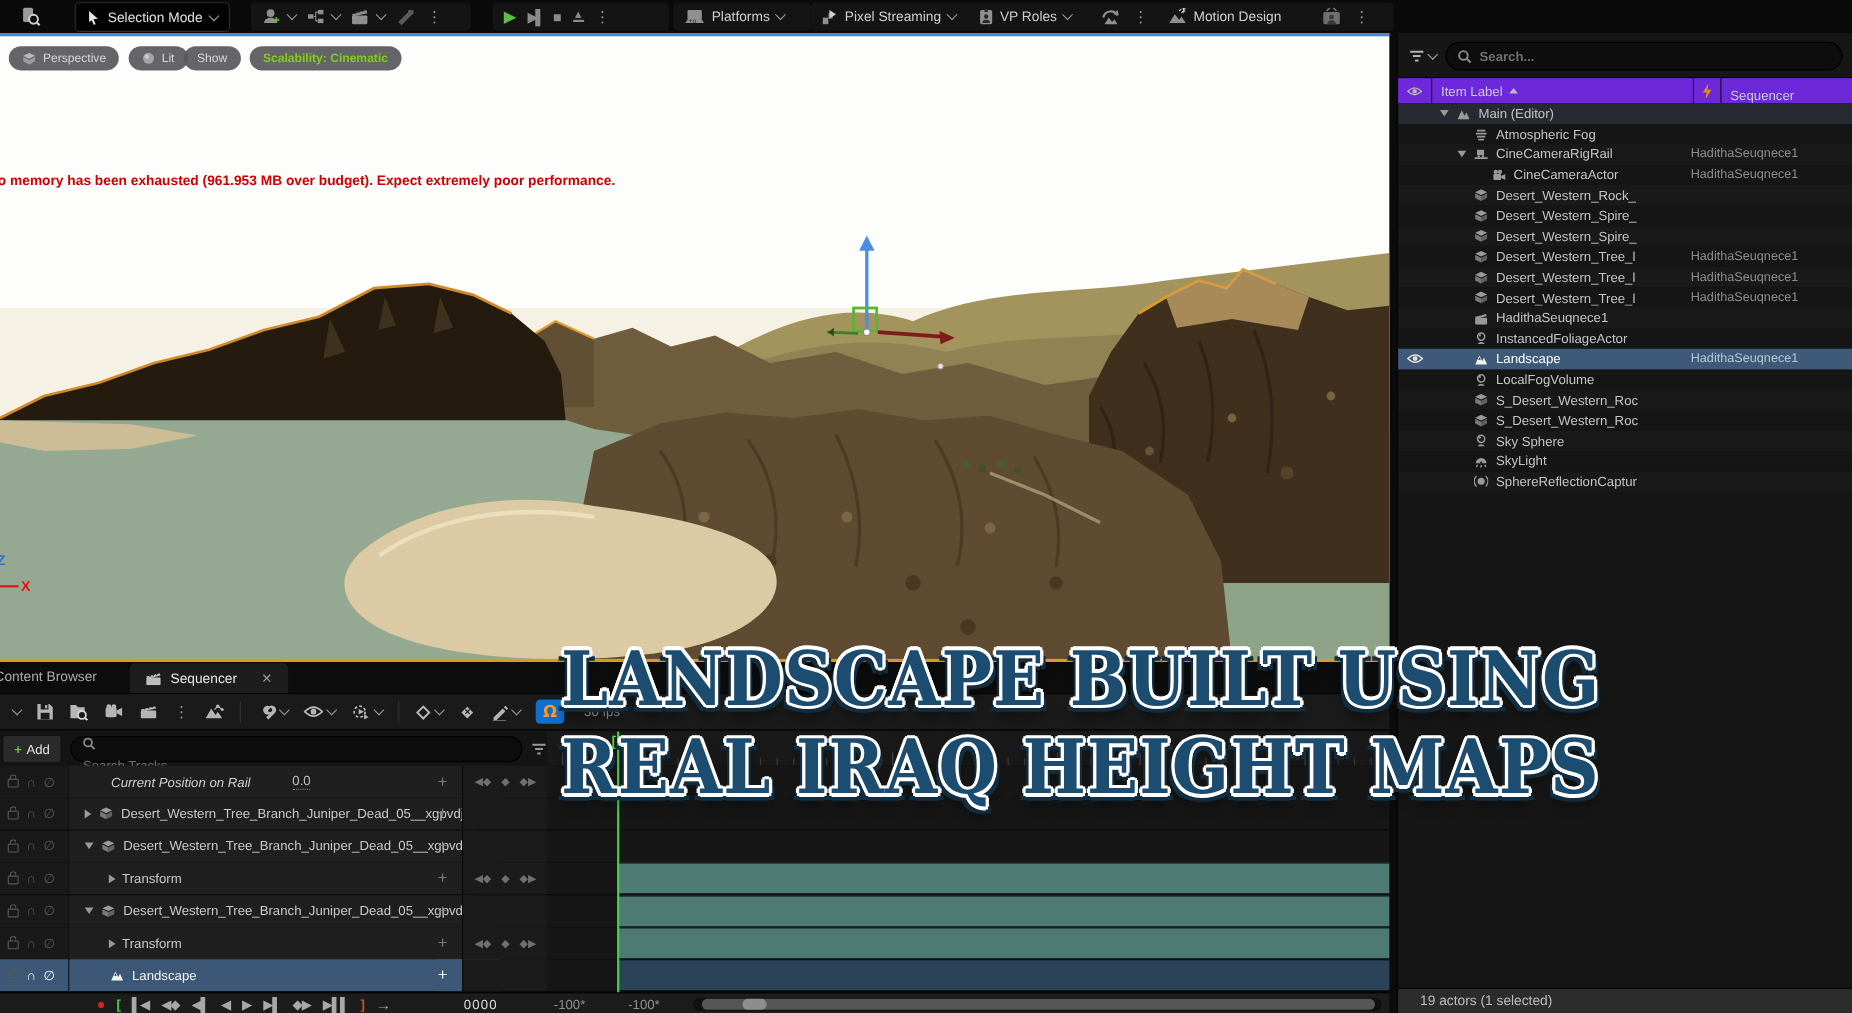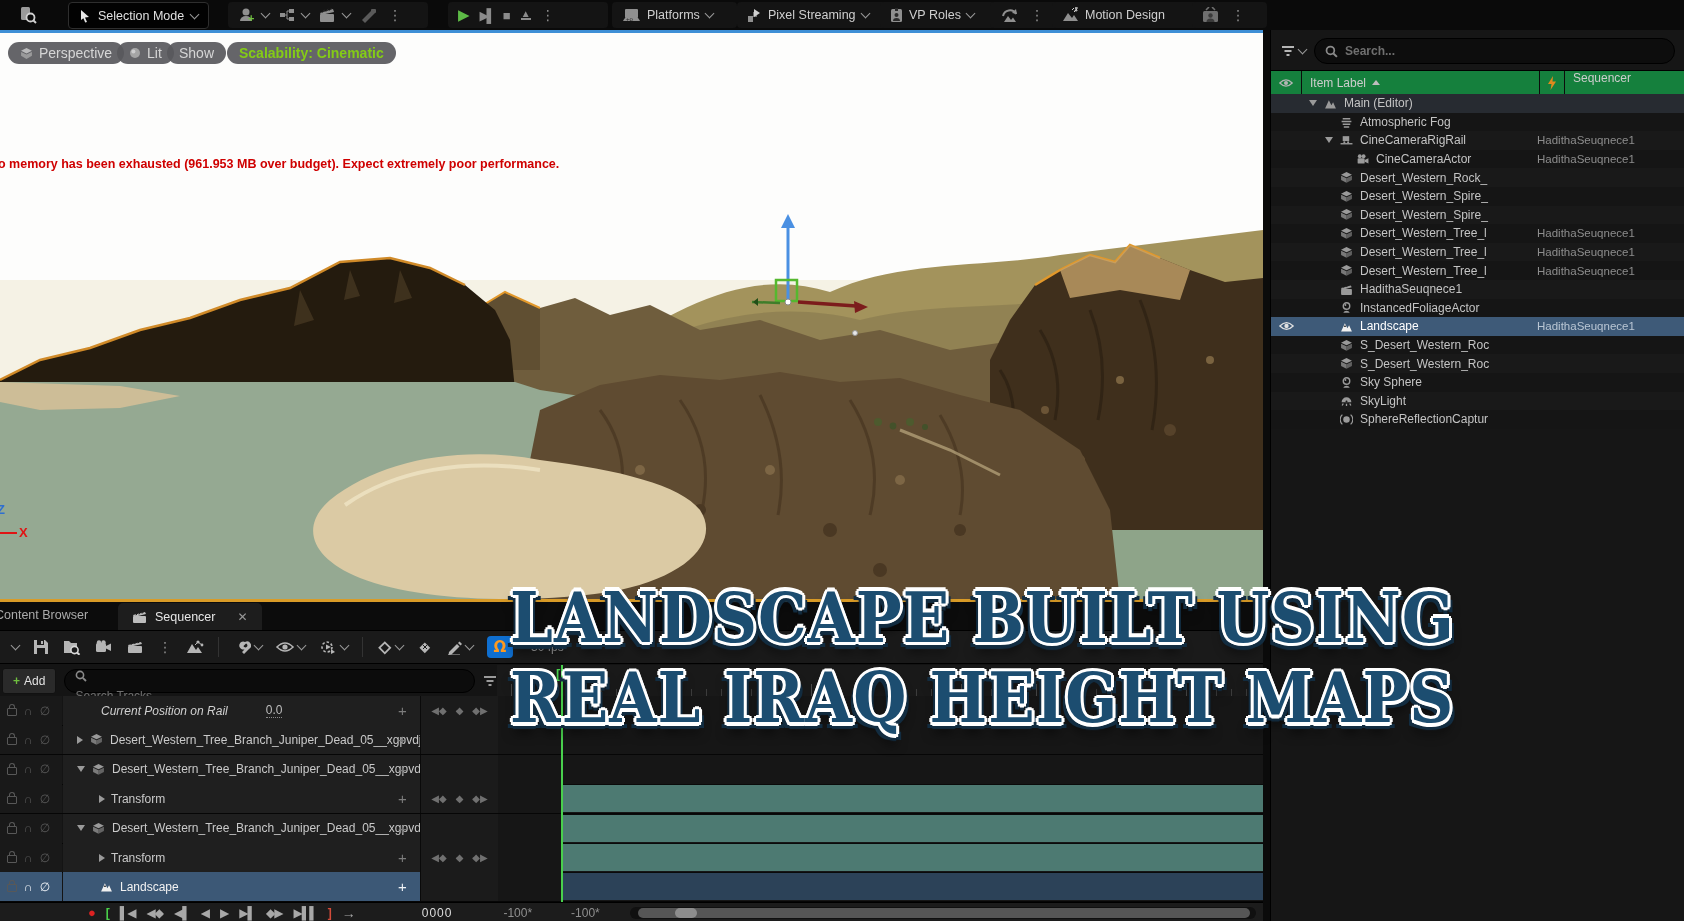--- a/index.html
+++ b/index.html
@@ -17,21 +17,21 @@
         transform:rotate(45deg);margin-top:-3px;display:inline-block;}
   .vdots{color:#8f8f8f;font-size:14px;letter-spacing:0;}
   .icon{display:inline-flex;align-items:center;justify-content:center;}
   .play-green{color:#5dbb46;font-size:15px;}
   .grey-g{color:#8b8b8b;font-size:13px;}
   
   .viewport{position:absolute;left:0;top:30px;width:1263px;height:572px;overflow:hidden;background:#fdfdfd;}
   .vp-topline{position:absolute;left:0;top:0;width:100%;height:3px;background:#3f8fd6;}
   .vp-botline{position:absolute;left:0;bottom:0;width:100%;height:3px;background:#d99b27;}
   .pill{position:absolute;height:22px;border-radius:12px;background:rgba(88,88,92,.92);color:#d6d6d6;
-        display:flex;align-items:center;gap:6px;padding:0 12px;font-size:14px;top:12px;}
+        display:flex;align-items:center;gap:6px;padding:0 12px;font-size:11px;top:12px;}
   .pill .ico{opacity:.8}
   .pill.scal{color:#84cc16;font-weight:bold;}
   .vp-error{position:absolute;left:-2px;top:127px;color:#cf0000;font-weight:bold;font-size:12.5px;white-space:nowrap;}
   .axisZ{position:absolute;left:-3px;top:472px;color:#2f6fd0;font-weight:bold;font-size:13px;}
   .axisX{position:absolute;left:19px;top:495px;color:#e01414;font-weight:bold;font-size:13px;}
   .axisXline{position:absolute;left:0;top:502px;width:17px;height:2px;background:#e01414;}
   
   .bigtitle{position:absolute;left:510px;top:578px;width:940px;text-align:center;z-index:40;
     font-family:"DejaVu Serif",serif;font-weight:900;font-size:61px;line-height:72px;
     color:#1c4d70;letter-spacing:1px;transform:scaleY(1.12);transform-origin:top;
@@ -92,22 +92,22 @@
              display:flex;align-items:center;color:#a8a8a8;}
   .tico{margin-right:11px;font-size:12px;white-space:nowrap;letter-spacing:-1px;}
   .scrollbar{position:absolute;left:630px;top:4px;width:626px;height:12px;background:#101010;border-radius:6px;}
   .scrollthumb{position:absolute;left:8px;top:1px;width:612px;height:10px;background:#565656;border-radius:5px;}
   .scrollgrip{position:absolute;left:45px;top:1px;width:22px;height:10px;background:#8d8d8d;border-radius:5px;}
   
   .outliner{position:absolute;left:1270px;top:30px;width:414px;height:891px;background:#161616;border-left:1px solid #000;}
   .out-search{position:absolute;left:0;top:6px;width:100%;height:30px;display:flex;align-items:center;gap:8px;padding:0 10px;box-sizing:border-box;}
   .searchbox{flex:1;height:24px;background:#0d0d0d;border:1px solid #000;border-radius:13px;
              display:flex;align-items:center;gap:7px;padding:0 10px;color:#6f6f6f;font-weight:bold;}
-  .out-header{position:absolute;left:0;top:40px;width:100%;height:23px;background:#15803d;border-top:1px solid #000;
-              border-bottom:1px solid #000;display:flex;align-items:flex-start;color:#cdcdcd;}
+  .out-header{position:absolute;left:0;top:40px;width:100%;height:23px;background:#6d28d9;border-top:1px solid #000;
+              border-bottom:1px solid #000;display:flex;align-items:flex-end;color:#cdcdcd;}
   .hdr-eye{width:30px;display:flex;justify-content:center;border-right:1px solid #0c0c0c;height:100%;align-items:center;}
   .hdr-label{flex:1;padding-left:8px;display:flex;align-items:center;gap:6px;height:100%;border-right:1px solid #0c0c0c;}
   .hdr-flash{width:24px;display:flex;justify-content:center;color:#e08a1e;border-right:1px solid #0c0c0c;height:100%;align-items:center;}
   .hdr-seq{width:112px;padding-left:8px;}
   .sortarrow{width:0;height:0;border-bottom:5px solid #bdbdbd;border-left:4px solid transparent;border-right:4px solid transparent;}
   .out-rows{position:absolute;left:0;top:64px;width:100%;}
   .orow{position:relative;height:18.6px;display:flex;align-items:center;font-size:12px;color:#c4c4c4;}
   .orow:nth-child(odd){background:#191919;}
   .orow:nth-child(even){background:#151515;}
   .orow.main{background:#272b31;}
@@ -926,20 +926,34 @@
             </span>
             <span>Landscape</span>
           </span>
           <span class="seqcol">HadithaSeuqnece1</span>
         </div>
         <div class="orow">
           <span class="eyecol"></span>
           <span class="lbl" style="padding-left: 38px;">
             <span class="oicon">
               <svg width="13" height="13" viewBox="0 0 12 12">
+                <circle cx="6" cy="4.6" r="3" fill="none" stroke="#9a9a9a" stroke-width="1.3"></circle>
+                <circle cx="5" cy="3.6" r="0.9" fill="#9a9a9a"></circle>
+                <path d="M3 10.8 a3.2 2.6 0 0 1 6 0 Z" fill="#9a9a9a"></path>
+              </svg>
+            </span>
+            <span>LocalFogVolume</span>
+          </span>
+          <span class="seqcol"></span>
+        </div>
+        <div class="orow">
+          <span class="eyecol"></span>
+          <span class="lbl" style="padding-left: 38px;">
+            <span class="oicon">
+              <svg width="13" height="13" viewBox="0 0 12 12">
                 <path d="M6 1 L11 3.4 L6 5.8 L1 3.4 Z" fill="#9a9a9a"></path>
                 <path d="M1 4.4 L6 6.8 V10.8 L1 8.4 Z" fill="#9a9a9a" opacity=".75"></path>
                 <path d="M11 4.4 L6 6.8 V10.8 L11 8.4 Z" fill="#9a9a9a" opacity=".55"></path>
               </svg>
             </span>
             <span>S_Desert_Western_Roc</span>
           </span>
           <span class="seqcol"></span>
         </div>
         <div class="orow">
@@ -991,19 +1005,20 @@
               <svg width="13" height="13" viewBox="0 0 12 12">
                 <circle cx="6" cy="6" r="3" fill="#9a9a9a"></circle>
                 <path d="M2.2 1.5 a6 6 0 0 0 0 9 M9.8 1.5 a6 6 0 0 1 0 9" stroke="#9a9a9a" stroke-width="1.1" fill="none"></path>
               </svg>
             </span>
             <span>SphereReflectionCaptur</span>
           </span>
           <span class="seqcol"></span>
         </div>
       </div>
+    <div class="out-footer">19 actors (1 selected)</div>
   </div>
 
   <div class="bigtitle">
     <div>LANDSCAPE BUILT USING</div>
     <div>REAL IRAQ HEIGHT MAPS</div>
   </div>
 </div>
 
 </body></html>

